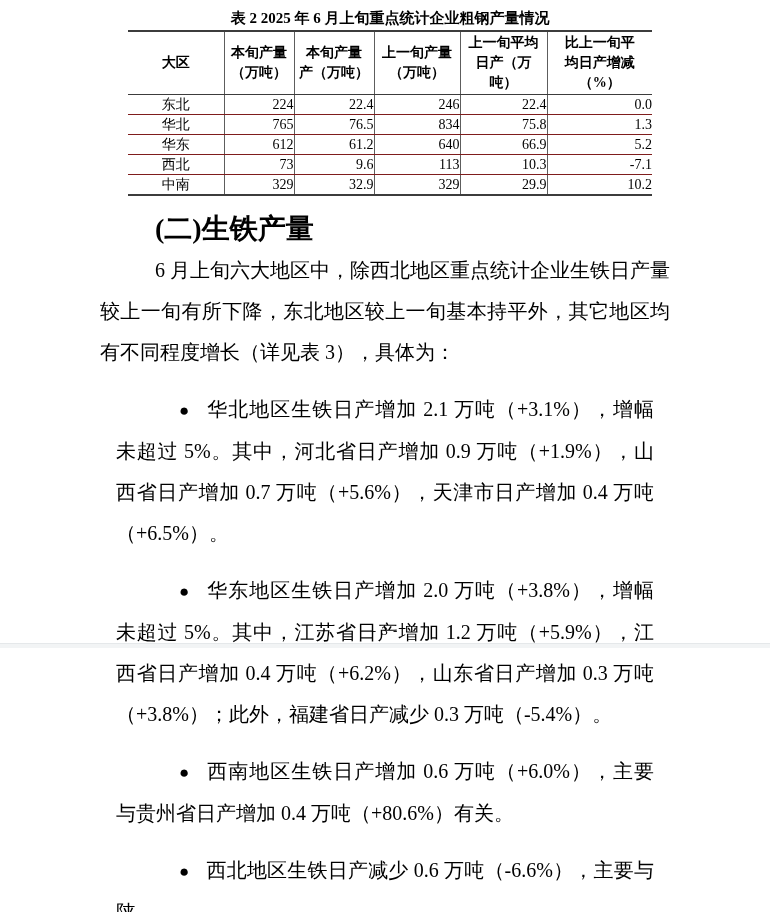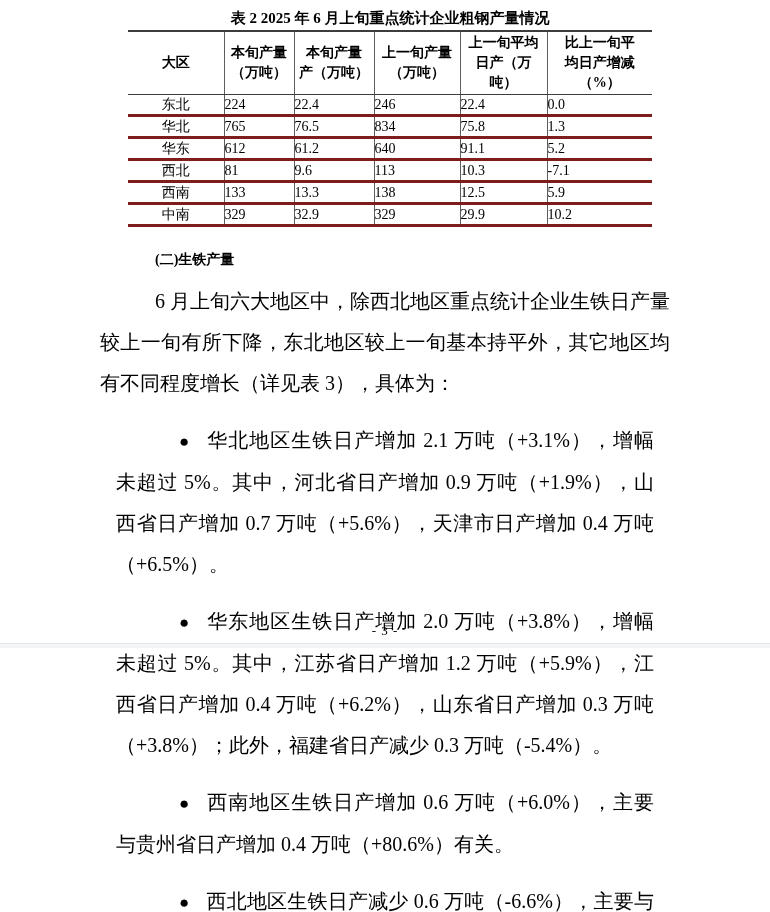--- a/index.html
+++ b/index.html
@@ -29,44 +29,44 @@
     white-space: nowrap;
   }
   table.data-table {
     border-collapse: collapse;
     table-layout: fixed;
     width: 524px;
     border-top: 2px solid #3c3c3c;
     border-bottom: 2px solid #3c3c3c;
   }
   table.data-table th, table.data-table td {
-    border-bottom: 3px solid #7f1d1d;
+    border-bottom: 1px solid #7f1d1d;
     font-size: 14px;
     padding: 0;
     overflow: hidden;
   }
   table.data-table th:not(:last-child),
   table.data-table td:not(:last-child) {
     border-right: 1px solid #5d5d5d;
   }
   table.data-table thead th {
     font-weight: bold;
     white-space: pre-line;
     line-height: 20px;
     padding: 1px 2px;
     text-align: center;
     vertical-align: middle;
     border-bottom: 1px solid #3c3c3c;
   }
   td.cell-region { text-align: center; line-height: 19px; height: 20px; }
-  td.cell-num    { text-align: left; padding-right: 10px; line-height: 19px; height: 20px; }
+  td.cell-num    { text-align: right; padding-right: 10px; line-height: 19px; height: 20px; }
 
   
   .section-heading {
-    font-size: 14px;
+    font-size: 28px;
     font-weight: bold;
     margin: 19px 0 0 55px;
     line-height: 28px;
   }
   p.body-par {
     font-size: 20px;
     line-height: 41px;
     text-align: justify;
     margin: 0;
     text-indent: 55px;
@@ -149,38 +149,30 @@
             <td class="cell-num">76.5</td>
             <td class="cell-num">834</td>
             <td class="cell-num">75.8</td>
             <td class="cell-num">1.3</td>
           </tr>
           <tr>
             <td class="cell-region">华东</td>
             <td class="cell-num">612</td>
             <td class="cell-num">61.2</td>
             <td class="cell-num">640</td>
-            <td class="cell-num">91.1</td>
+            <td class="cell-num">66.9</td>
             <td class="cell-num">5.2</td>
           </tr>
           <tr>
             <td class="cell-region">西北</td>
-            <td class="cell-num">81</td>
+            <td class="cell-num">73</td>
             <td class="cell-num">9.6</td>
             <td class="cell-num">113</td>
             <td class="cell-num">10.3</td>
             <td class="cell-num">-7.1</td>
-          </tr>
-          <tr>
-            <td class="cell-region">西南</td>
-            <td class="cell-num">133</td>
-            <td class="cell-num">13.3</td>
-            <td class="cell-num">138</td>
-            <td class="cell-num">12.5</td>
-            <td class="cell-num">5.9</td>
           </tr>
           <tr>
             <td class="cell-region">中南</td>
             <td class="cell-num">329</td>
             <td class="cell-num">32.9</td>
             <td class="cell-num">329</td>
             <td class="cell-num">29.9</td>
             <td class="cell-num">10.2</td>
           </tr>
         </tbody>

